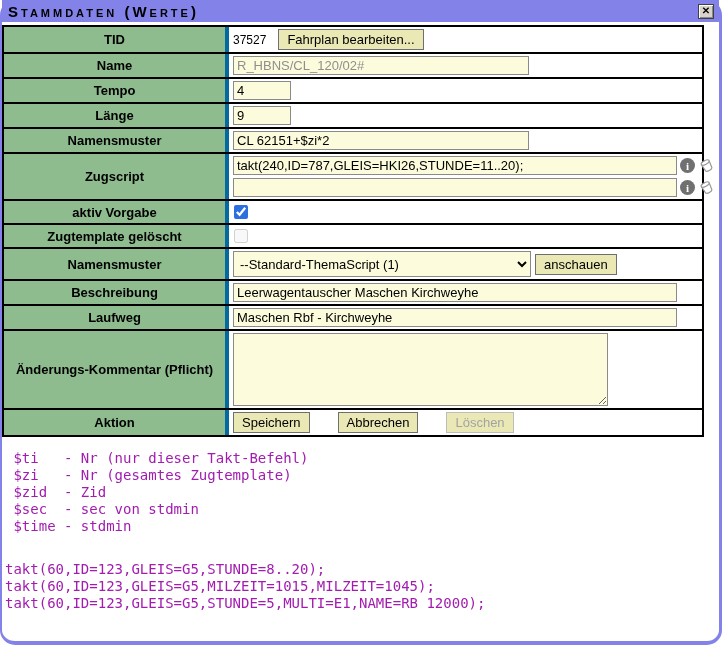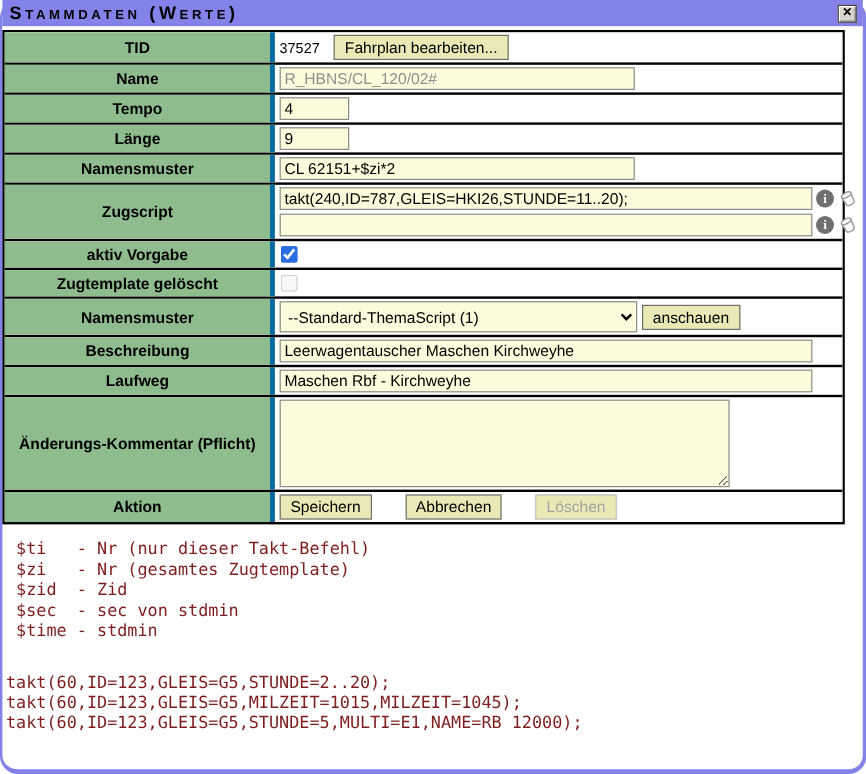--- a/index.html
+++ b/index.html
@@ -70,21 +70,21 @@
     width:298px; height:26px; background:#fcfcdc; border:1px solid #8a8a8a;
     font:13px "Liberation Sans", sans-serif; padding:0 2px; flex-shrink:0;
   }
   textarea.ta {
     width:375px; height:73px; background:#fcfcdc; border:1px solid #8a8a8a;
     font:13px "Liberation Sans", sans-serif; padding:2px 3px; resize:both;
   }
 
   .help { padding-left:3px; }
   .help pre {
-    font:14px "DejaVu Sans Mono", monospace; line-height:17px; color:#7f1d1d;
+    font:14px "DejaVu Sans Mono", monospace; line-height:17px; color:#a21caf;
   }
   .help pre.vars { margin-top:13px; }
   .help pre.examples { margin-top:26px; }
 </style>
 </head>
 <body>
 
 <div class="window">
 
   <div class="titlebar">
@@ -214,18 +214,18 @@
     </div>
 
   </div>
 
   <div class="help">
     <pre class="vars"> $ti   - Nr (nur dieser Takt-Befehl)
  $zi   - Nr (gesamtes Zugtemplate)
  $zid  - Zid
  $sec  - sec von stdmin
  $time - stdmin</pre>
-    <pre class="examples">takt(60,ID=123,GLEIS=G5,STUNDE=2..20);
+    <pre class="examples">takt(60,ID=123,GLEIS=G5,STUNDE=8..20);
 takt(60,ID=123,GLEIS=G5,MILZEIT=1015,MILZEIT=1045);
 takt(60,ID=123,GLEIS=G5,STUNDE=5,MULTI=E1,NAME=RB 12000);</pre>
   </div>
 
 </div>
 
 </body></html>

